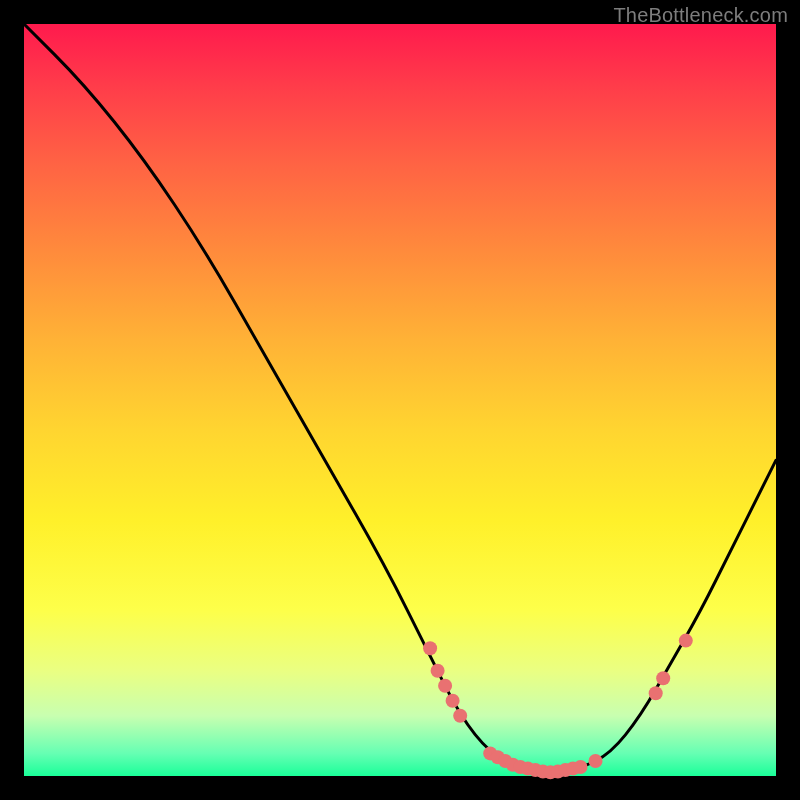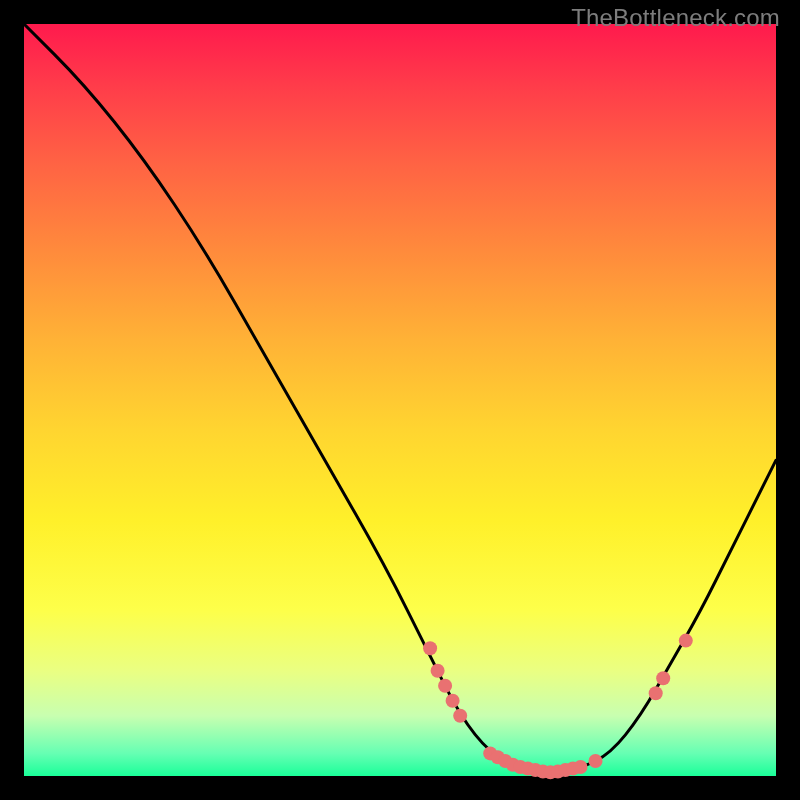--- a/index.html
+++ b/index.html
@@ -27,23 +27,23 @@
       #fff02a 66%,
       #fdff4a 78%,
       #eaff82 86%,
       #c8ffb0 92%,
       #66ffb3 97%,
       #1aff99 100%);
   }
   .attribution {
     position: absolute;
     top: 4px;
-    right: 20px;
+    right: 12px;
     color: #7d7d7d;
-    font-size: 24px;
+    font-size: 20px;
     letter-spacing: 0.2px;
     font-weight: 500;
   }
   svg.plot {
     position: absolute;
     left: 24px;
     top: 24px;
     width: 752px;
     height: 752px;
     overflow: visible;

